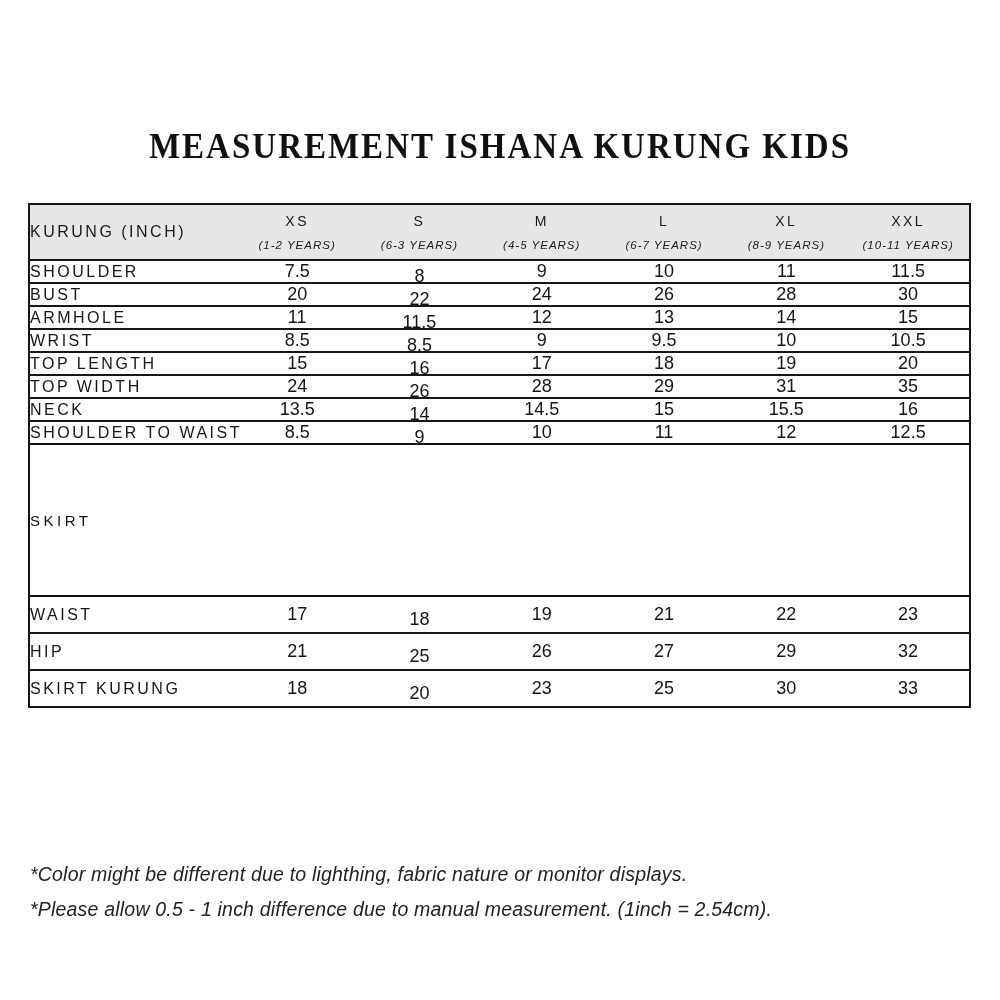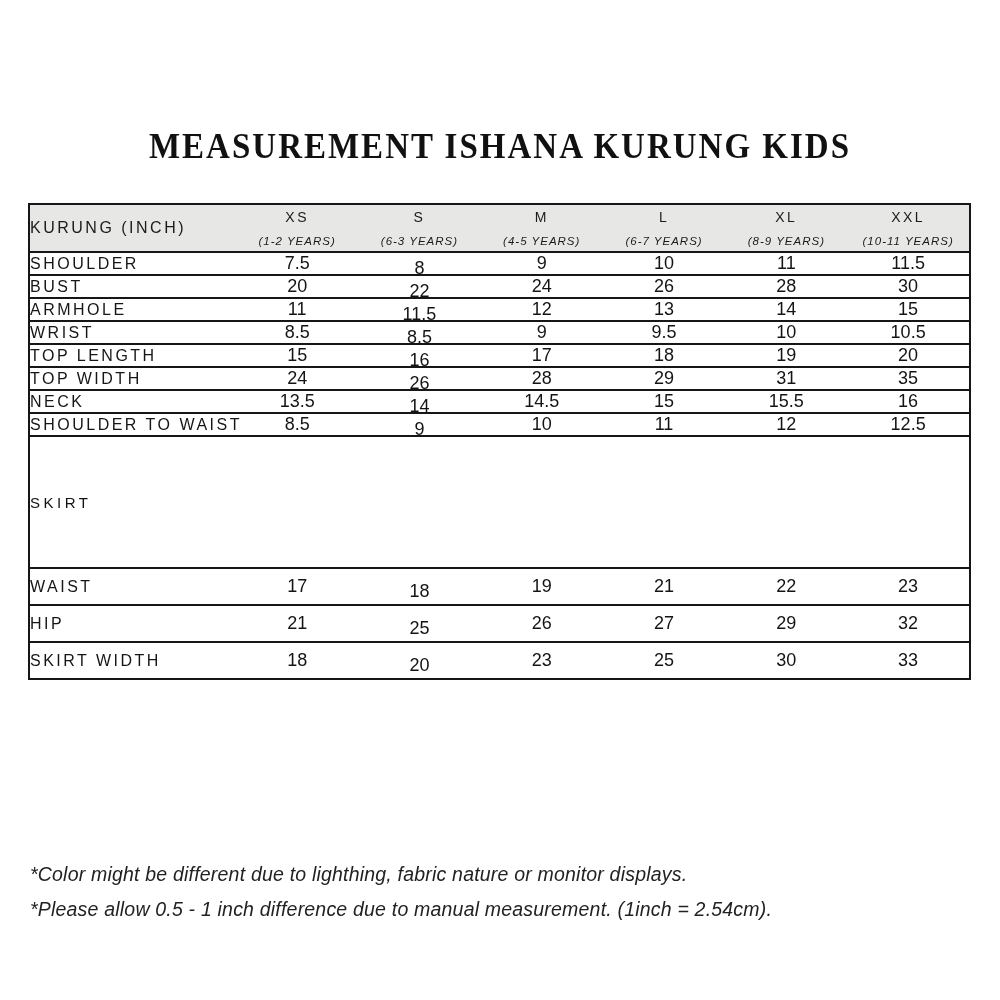--- a/index.html
+++ b/index.html
@@ -40,21 +40,21 @@
   table.size-table tr { border-bottom: 2px solid #161616; }
   table.size-table th, table.size-table td {
     vertical-align: middle;
     padding: 0;
     font-weight: normal;
   }
 
   col.c-label { width: 207px; }
   col.c-val   { width: 122.3px; }
 
-  tr.head-row { height: 48px; background: #e7e7e5; }
+  tr.head-row { height: 56px; background: #e7e7e5; }
   .head-label {
     text-align: left;
     padding-left: 22px;
     font-size: 16px;
     letter-spacing: 2.5px;
     color: #1b1b1b;
   }
   .size-cell { text-align: center; }
   .size-name { font-size: 14px; letter-spacing: 2.5px; color: #1b1b1b; }
   .size-age  { font-size: 11.5px; letter-spacing: 1px; margin-top: 10px; color: #1b1b1b; font-style: italic; }
@@ -68,21 +68,21 @@
     font-size: 16px;
     letter-spacing: 2.5px;
     white-space: nowrap;
     color: #161616;
   }
   .val-cell { text-align: center; font-size: 18px; color: #141414; }
   .val-cell span { position: relative; display: inline-block; }
   
   .val-cell.col1 span { top: 5px; }
 
-  tr.spacer-row { height: 132px; }
+  tr.spacer-row { height: 152px; }
   td.section-cell {
     vertical-align: bottom;
     text-align: left;
     padding: 0 0 9px 24px;
     font-weight: bold;
     font-size: 15px;
     letter-spacing: 3.5px;
     color: #111111;
   }
 
@@ -237,21 +237,21 @@
         <tr>
           <td class="label-cell">HIP</td>
           <td class="val-cell col0"><span>21</span></td>
           <td class="val-cell col1"><span>25</span></td>
           <td class="val-cell col2"><span>26</span></td>
           <td class="val-cell col3"><span>27</span></td>
           <td class="val-cell col4"><span>29</span></td>
           <td class="val-cell col5"><span>32</span></td>
         </tr>
         <tr>
-          <td class="label-cell">SKIRT WIDTH</td>
+          <td class="label-cell">SKIRT KURUNG</td>
           <td class="val-cell col0"><span>18</span></td>
           <td class="val-cell col1"><span>20</span></td>
           <td class="val-cell col2"><span>23</span></td>
           <td class="val-cell col3"><span>25</span></td>
           <td class="val-cell col4"><span>30</span></td>
           <td class="val-cell col5"><span>33</span></td>
         </tr>
       </tbody>
   </table>
 

